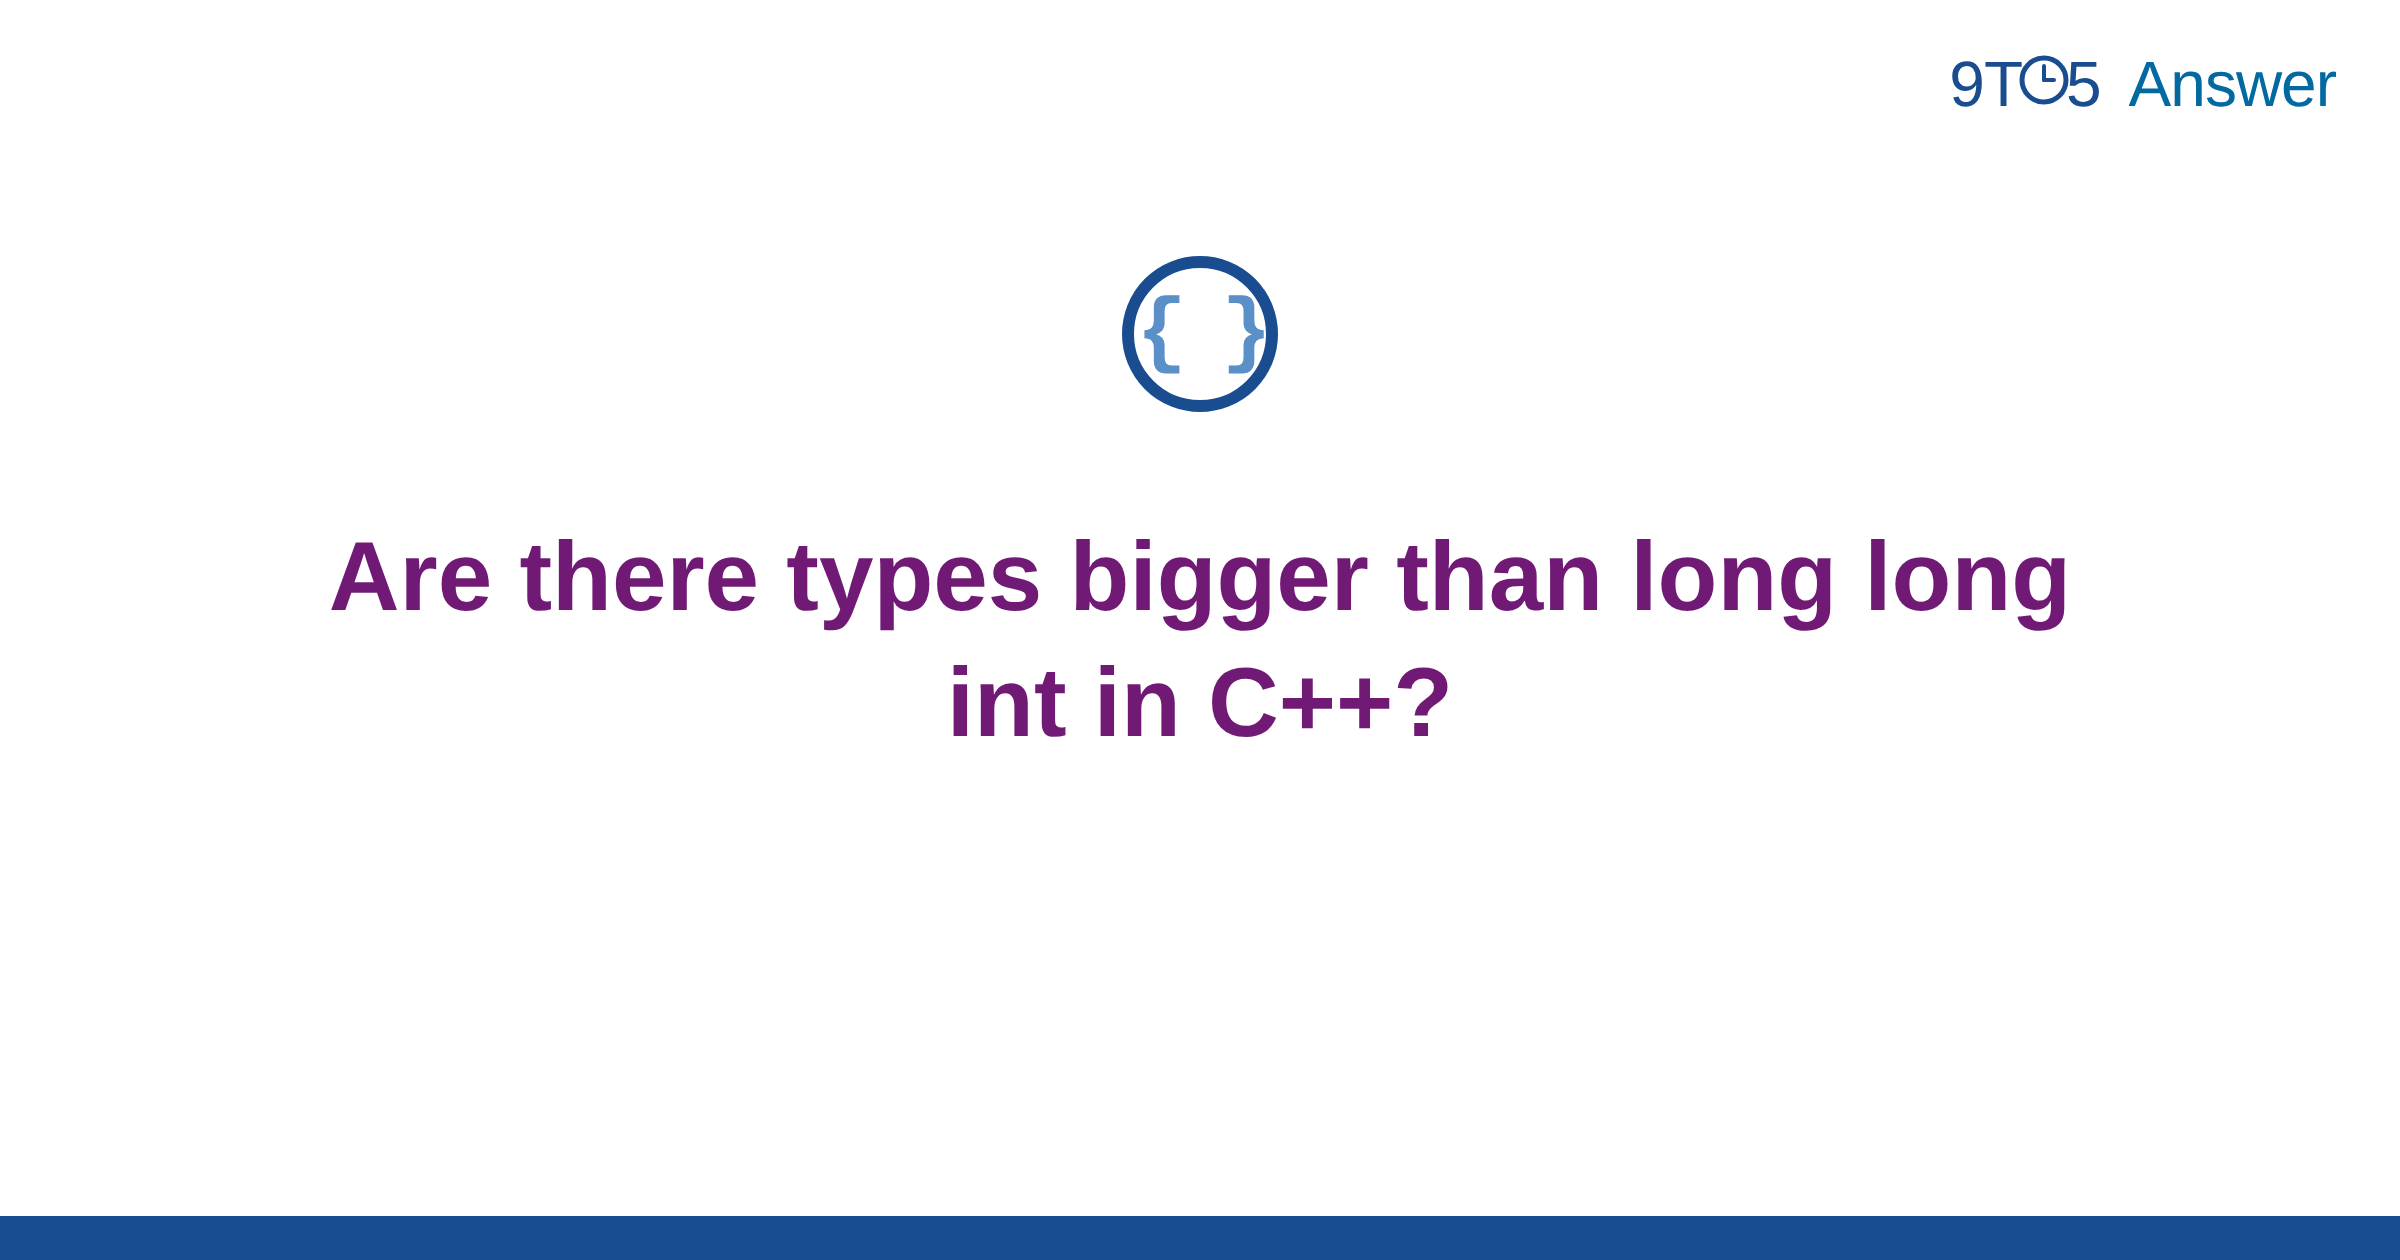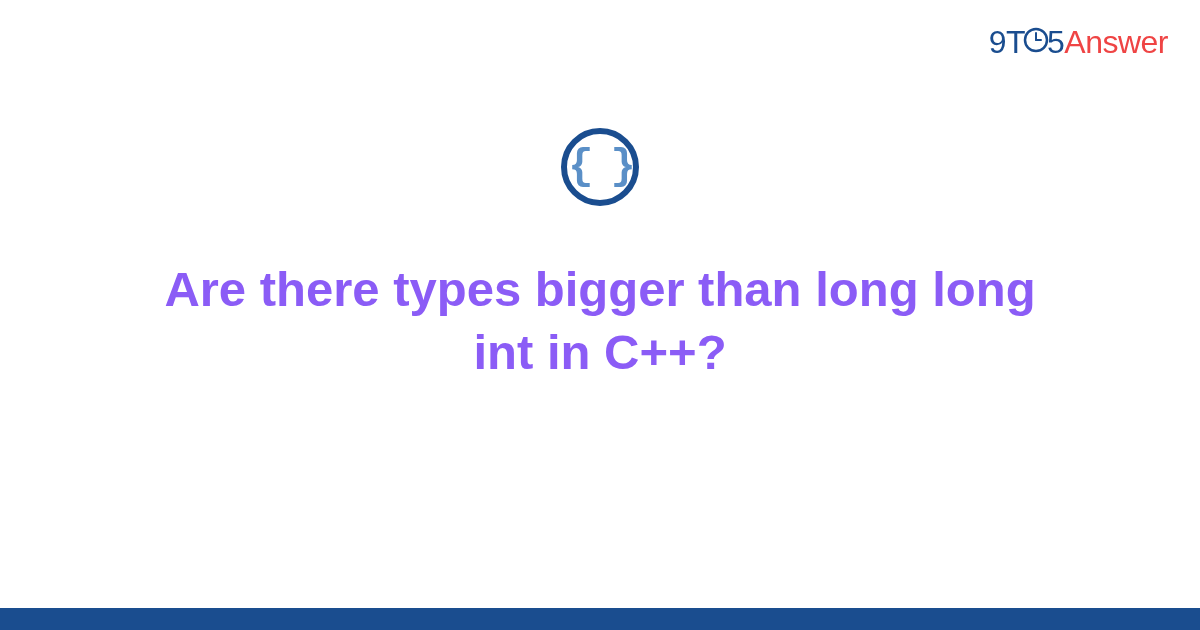--- a/index.html
+++ b/index.html
@@ -36,22 +36,23 @@
       vertical-align: middle;
       margin: 0 -2px;
       position: relative;
       top: -2px;
     }
     .logo .five {
       color: #1a4d8f;
       font-weight: 500;
     }
     .logo .answer {
-      color: #ef4444;
+      color: #0369a1;
       font-weight: 400;
+      margin-left: 14px;
     }
     .center-content {
       position: absolute;
       top: 128px;
       left: 0;
       right: 0;
       display: flex;
       flex-direction: column;
       align-items: center;
     }
@@ -69,21 +70,21 @@
       font-size: 42px;
       font-weight: 700;
       color: #5a8fc7;
       font-family: 'Courier New', monospace;
       letter-spacing: -4px;
       line-height: 1;
     }
     .title {
       font-size: 49px;
       font-weight: 700;
-      color: #8b5cf6;
+      color: #701a75;
       text-align: center;
       line-height: 1.28;
       max-width: 1000px;
       padding: 0 40px;
     }
     .bottom-bar {
       position: absolute;
       bottom: 0;
       left: 0;
       right: 0;

